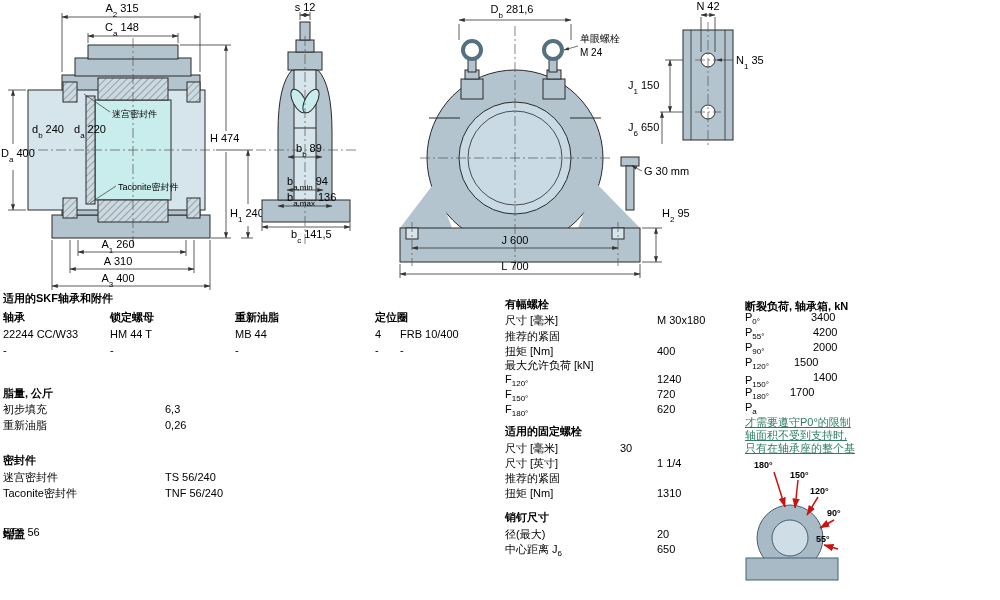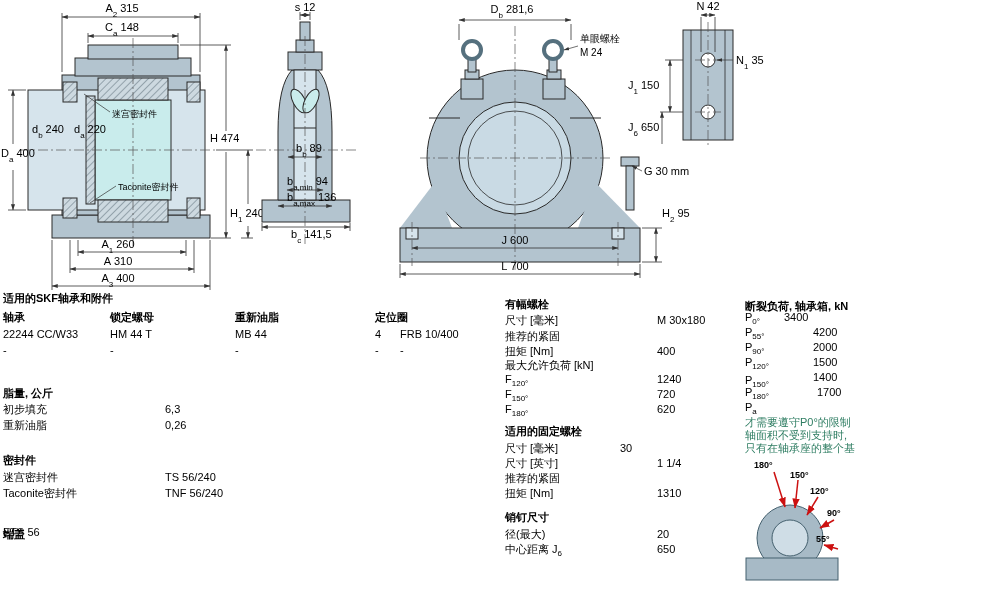--- a/index.html
+++ b/index.html
@@ -2,21 +2,21 @@
 <html><head>
 <meta charset="utf-8">
 <style>
   * { margin:0; padding:0; box-sizing:border-box; }
   html,body { background:#fff; }
   .page { position:relative; width:1000px; height:600px; background:#fff; overflow:hidden;
           font-family:"Liberation Sans","DejaVu Sans",sans-serif; font-size:11px; color:#000; }
   .t { position:absolute; white-space:nowrap; line-height:12px; }
   .b { font-weight:bold; }
   sub { font-size:8px; line-height:0; }
-  .note { color:#2e7d62; }
+  .note { color:#2e7d62;text-decoration:underline; }
   svg { position:absolute; }
   svg text { font-family:"Liberation Sans","DejaVu Sans",sans-serif; font-size:11px; fill:#000; }
   svg .cn { font-size:9px; }
   svg .sub { font-size:8px; }
   .outl { stroke:#2a2a2a; stroke-width:1; }
   .dim  { stroke:#333; stroke-width:0.8; fill:none; }
   .cl   { stroke:#555; stroke-width:0.7; fill:none; stroke-dasharray:10 3 2 3; }
 </style>
 </head>
 <body>
@@ -269,31 +269,31 @@
   <span class="t" style="left:657px;top:487px">1310</span>
 
   <span class="t b" style="left:505px;top:511px">销钉尺寸</span>
   <span class="t" style="left:505px;top:528px">径(最大)</span>
   <span class="t" style="left:657px;top:528px">20</span>
   <span class="t" style="left:505px;top:543px"><span>中心距离 J</span><sub>6</sub></span>
   <span class="t" style="left:657px;top:543px">650</span>
 
   <span class="t b" style="left:745px;top:300px">断裂负荷, 轴承箱, kN</span>
   <span class="t" style="left:745px;top:311px"><span>P</span><sub>0°</sub></span>
-  <span class="t" style="left:784px;top:311px">3400</span>
+  <span class="t" style="left:811px;top:311px">3400</span>
   <span class="t" style="left:745px;top:326px"><span>P</span><sub>55°</sub></span>
   <span class="t" style="left:813px;top:326px">4200</span>
   <span class="t" style="left:745px;top:341px"><span>P</span><sub>90°</sub></span>
   <span class="t" style="left:813px;top:341px">2000</span>
   <span class="t" style="left:745px;top:356px"><span>P</span><sub>120°</sub></span>
-  <span class="t" style="left:813px;top:356px">1500</span>
+  <span class="t" style="left:794px;top:356px">1500</span>
   <span class="t" style="left:745px;top:374px"><span>P</span><sub>150°</sub></span>
   <span class="t" style="left:813px;top:371px">1400</span>
   <span class="t" style="left:745px;top:386px"><span>P</span><sub>180°</sub></span>
-  <span class="t" style="left:817px;top:386px">1700</span>
+  <span class="t" style="left:790px;top:386px">1700</span>
   <span class="t" style="left:745px;top:401px"><span>P</span><sub>a</sub></span>
   <span class="t" style="left:813px;top:401px"></span>
   <span class="t note" style="left:745px;top:416px">才需要遵守P0°的限制</span>
   <span class="t note" style="left:745px;top:429px">轴面积不受到支持时,</span>
   <span class="t note" style="left:745px;top:442px">只有在轴承座的整个基</span>
 
   <svg width="210" height="148" viewBox="0 0 210 148" style="left:740px;top:452px">
     <defs>
       <marker id="rarr" viewBox="0 0 10 10" refX="9" refY="5" markerWidth="7" markerHeight="7" orient="auto-start-reverse">
         <path d="M0,1.5 L9.5,5 L0,8.5 z" fill="#cc1111"></path>

